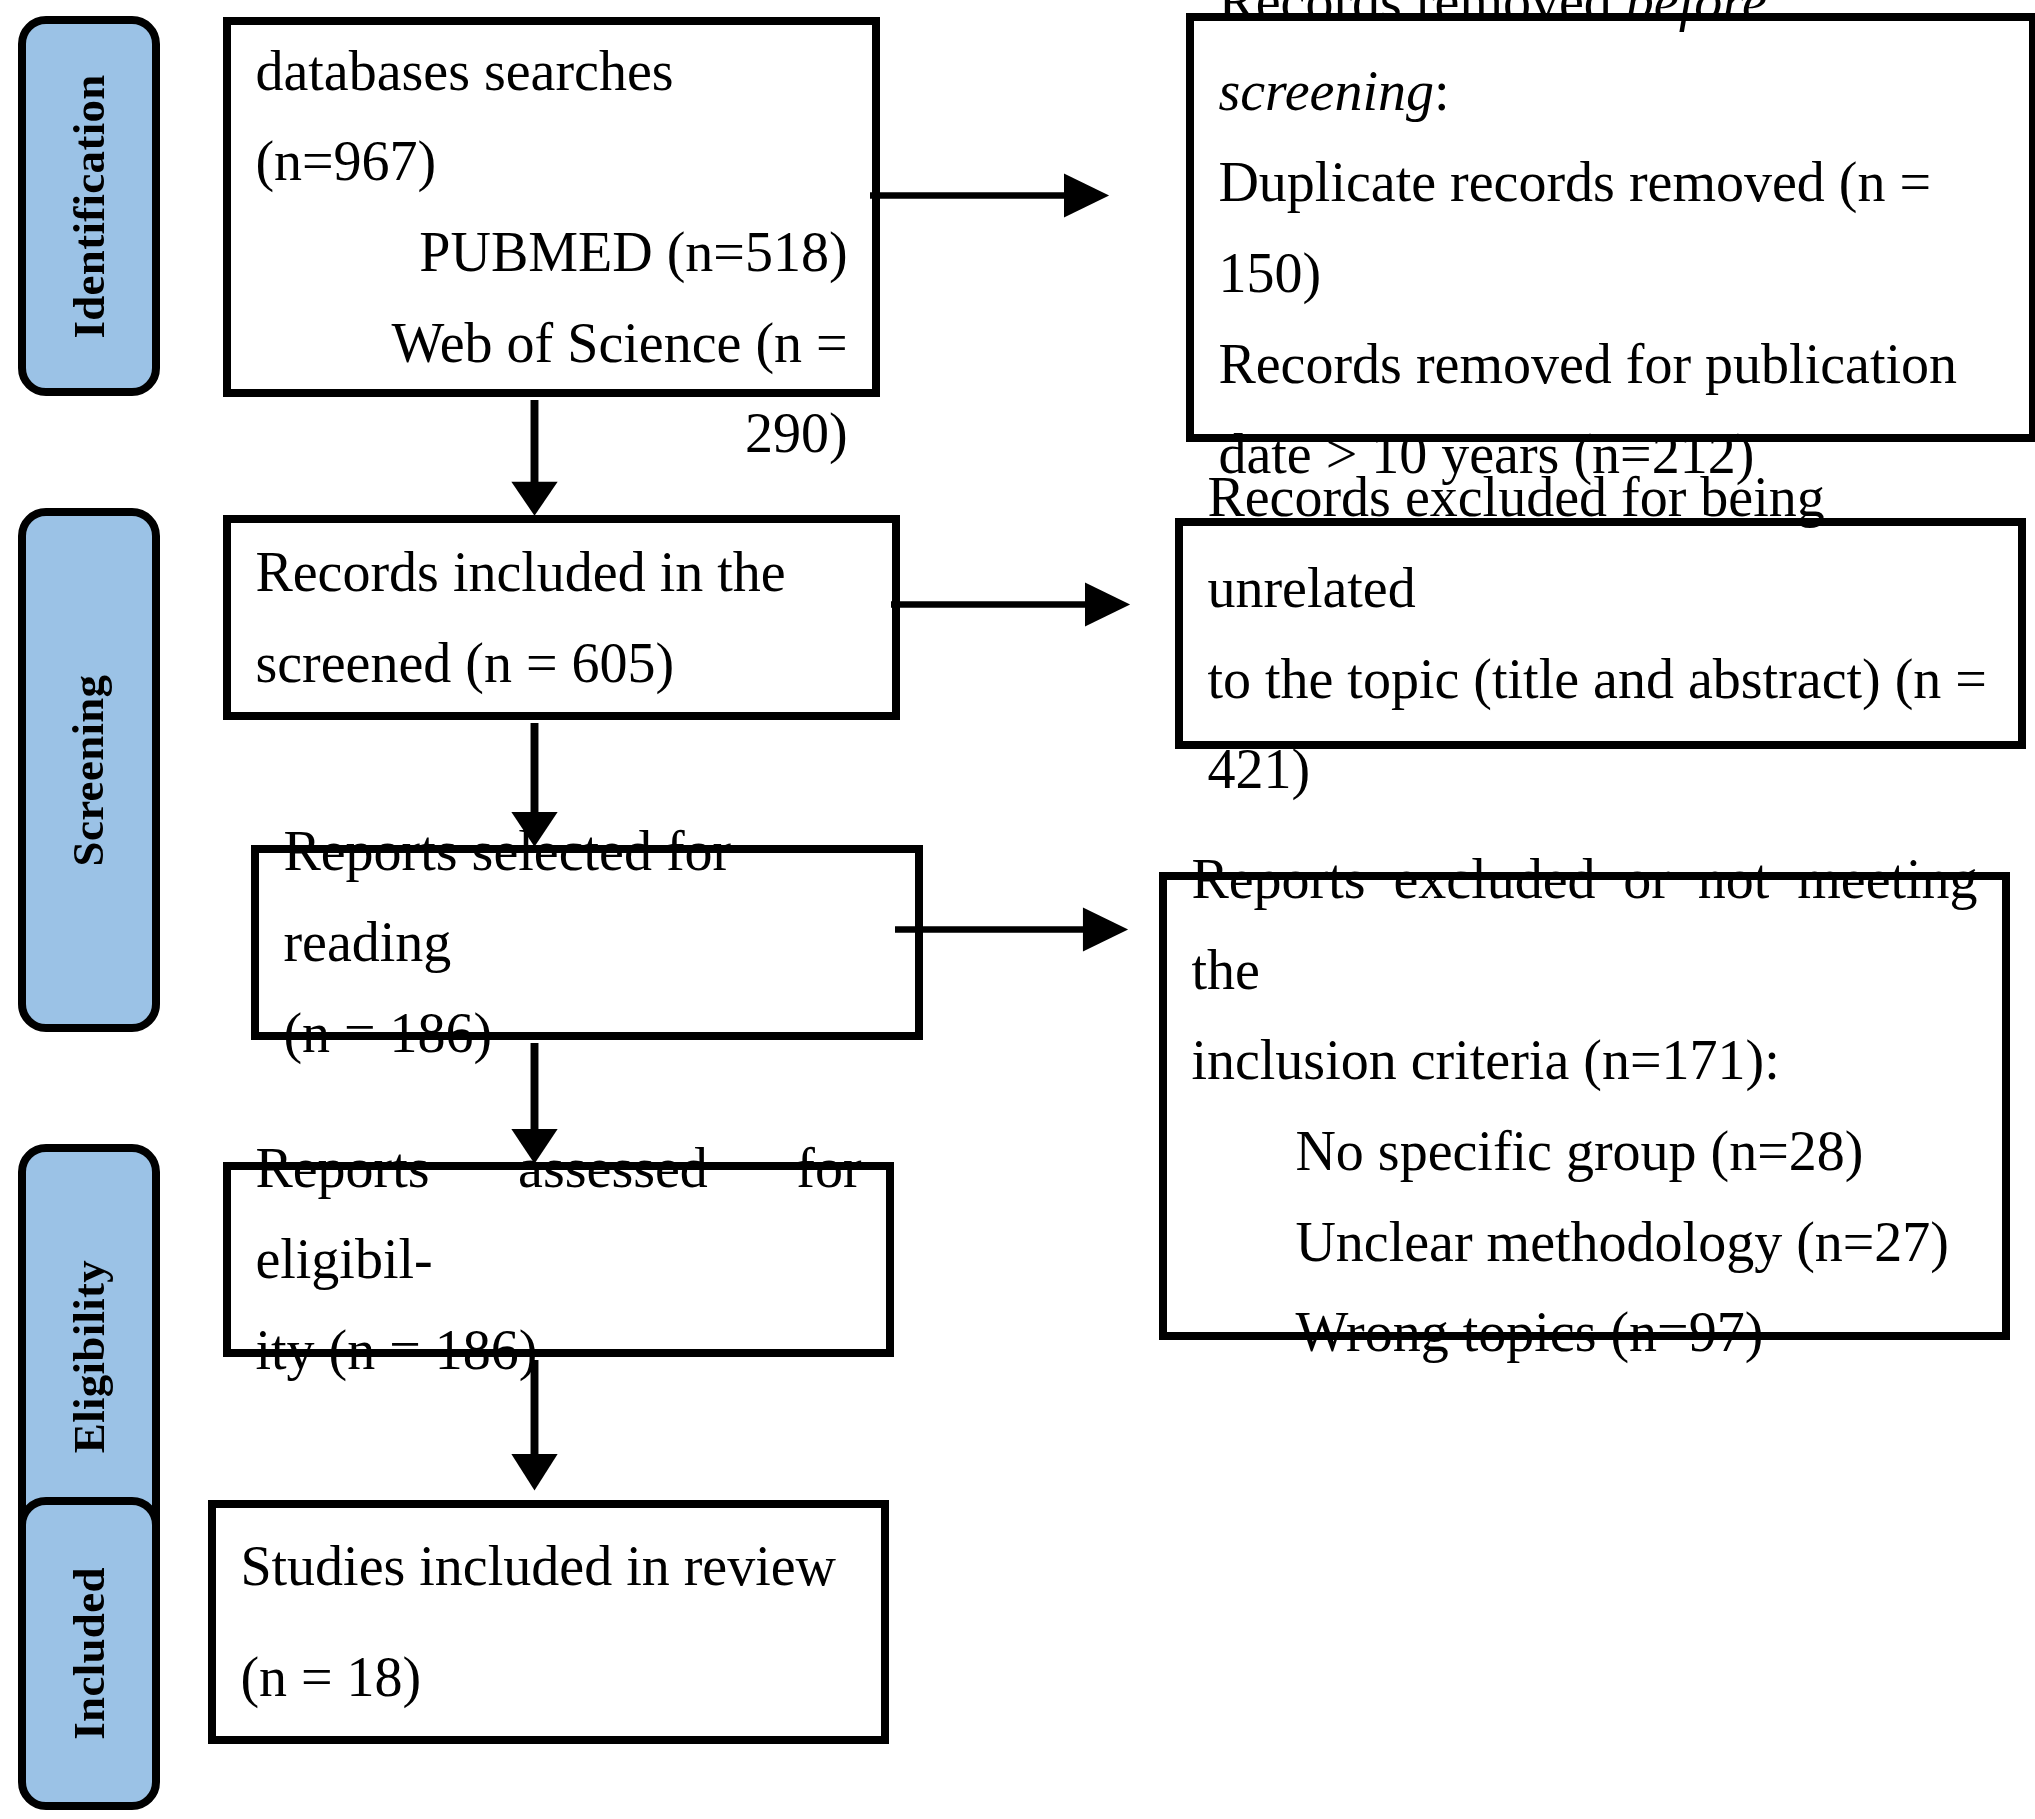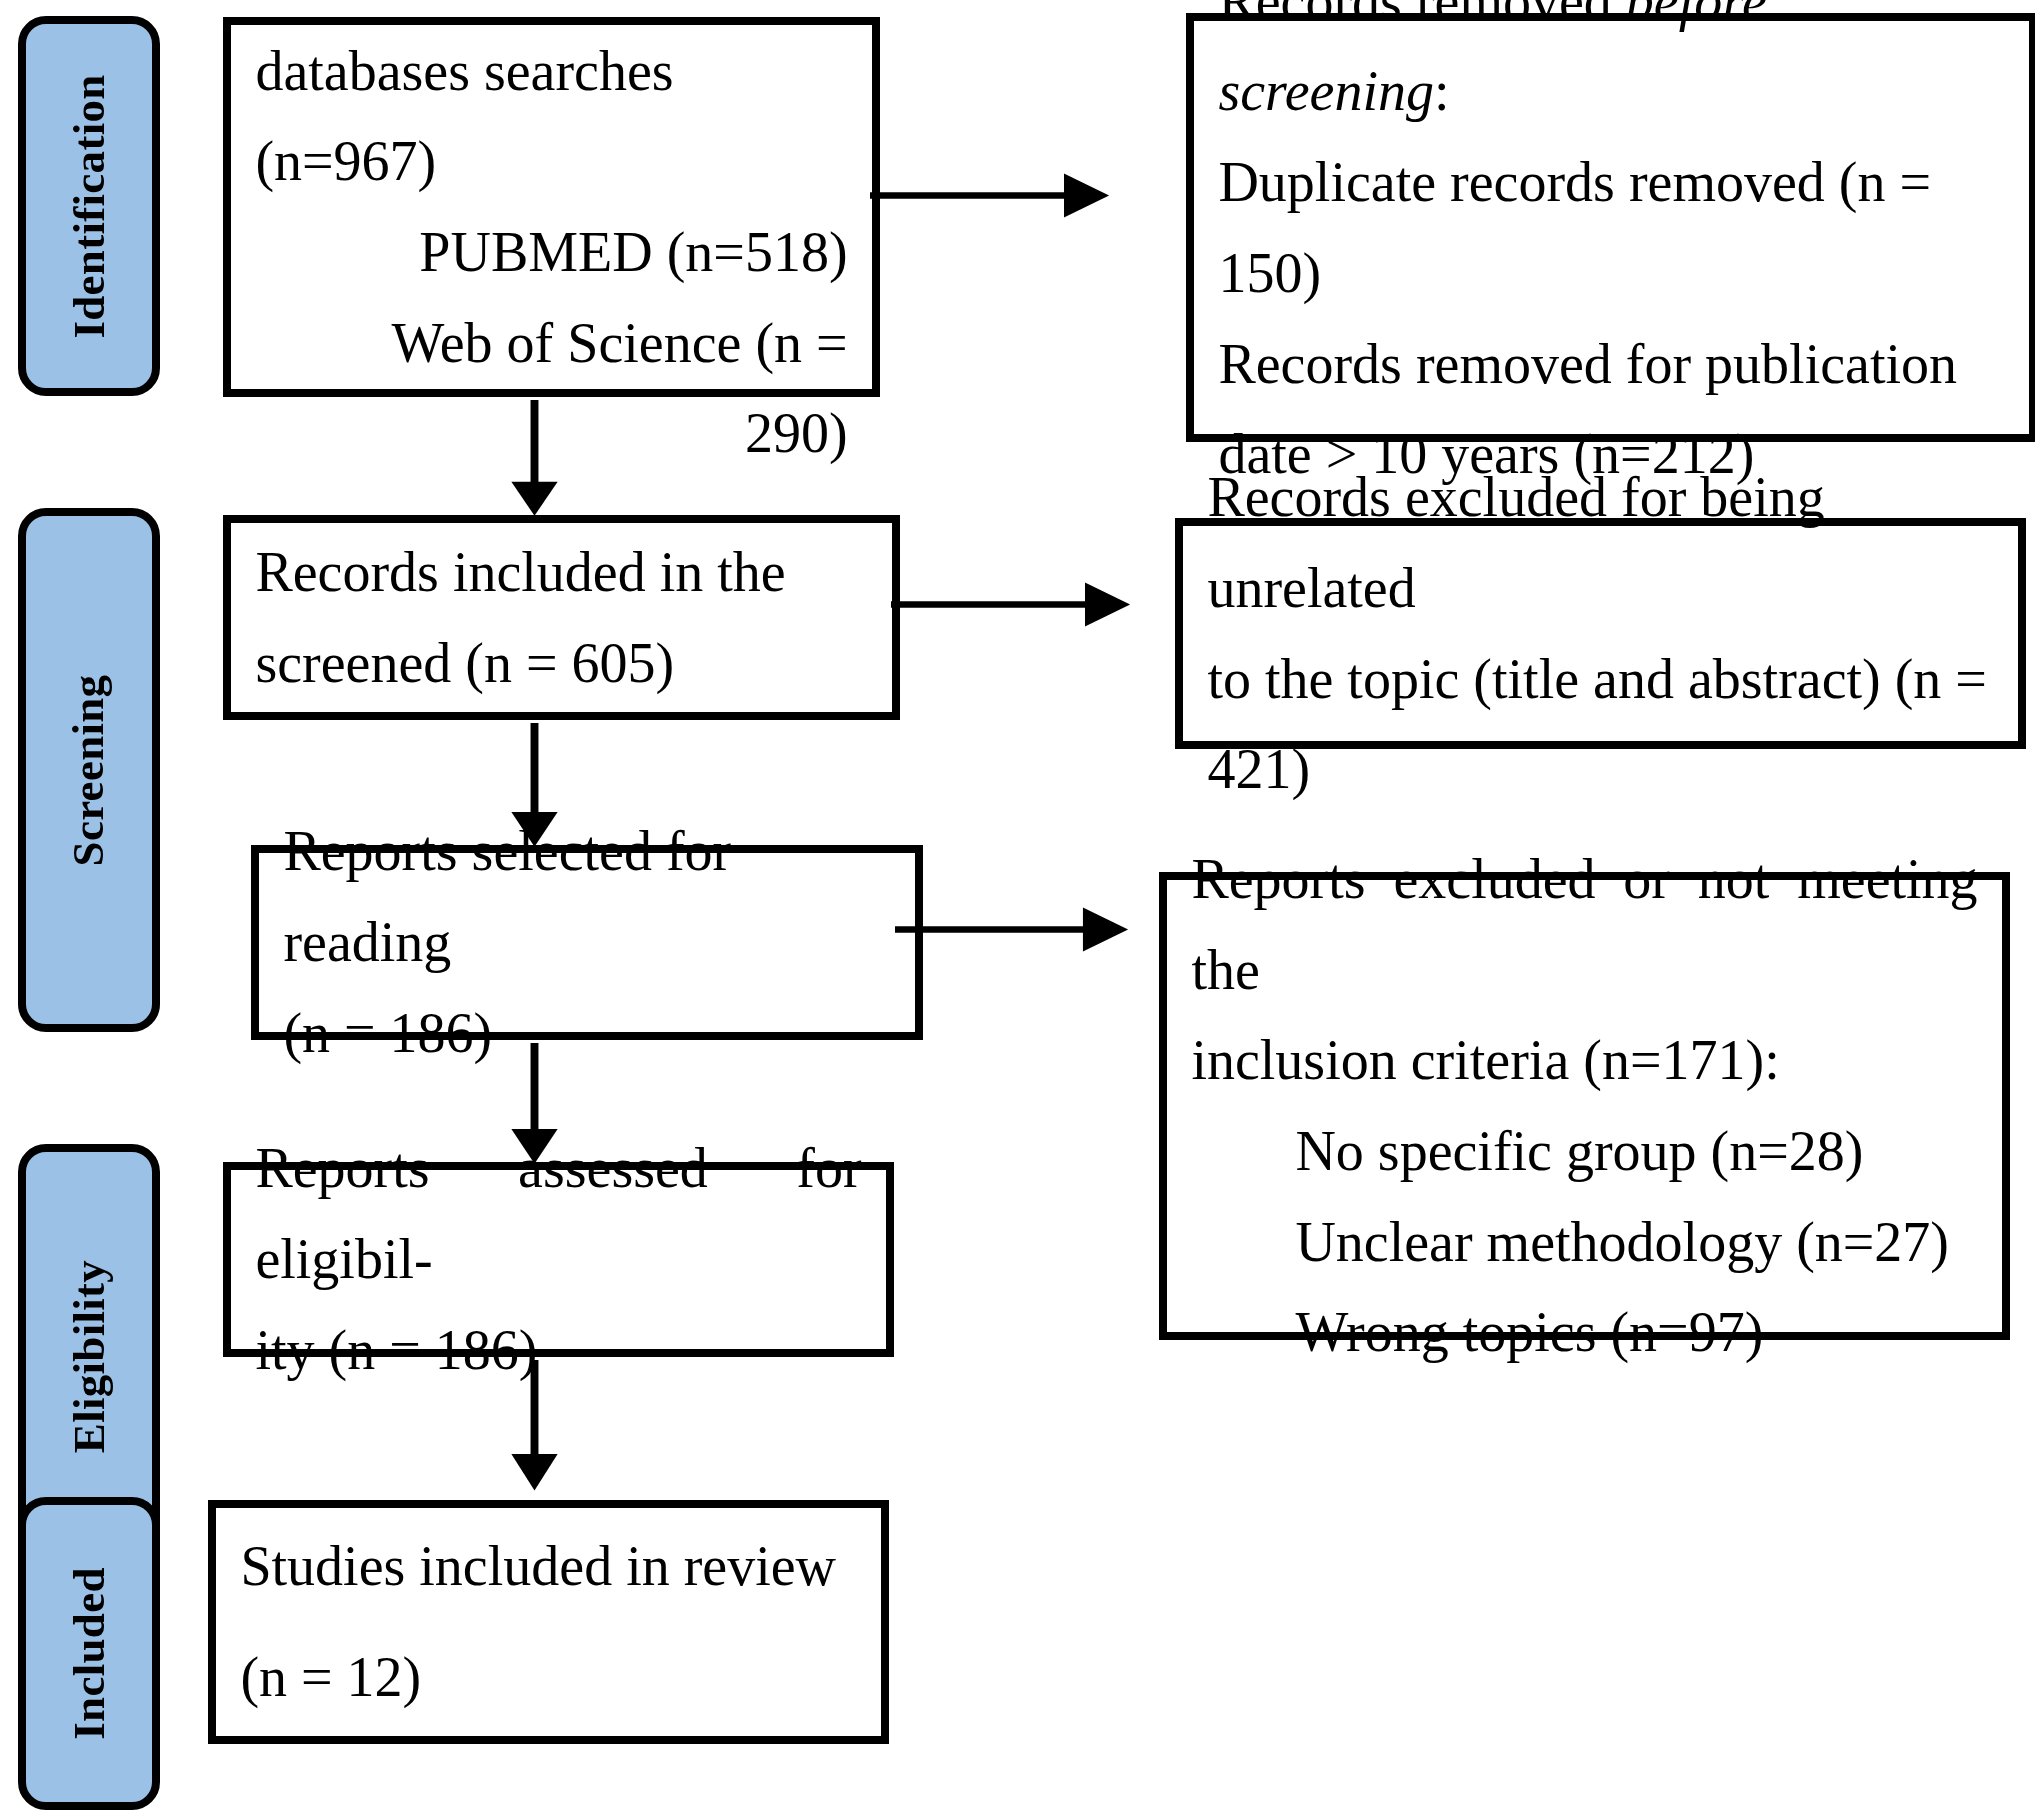--- a/index.html
+++ b/index.html
@@ -171,17 +171,17 @@
 
   <div class="conn" style="left:501px; top:1360px; width:67px; height:133px;">
     <svg width="67" height="133" viewBox="0 0 110 218">
       <line x1="55" y1="0" x2="55" y2="160" stroke="#000" stroke-width="13"></line>
       <polygon points="17,154 93,154 55,214" fill="#000"></polygon>
     </svg>
   </div>
 
   <div class="box" style="left:208px; top:1500px; width:681px; height:244px;gap:20px;">
     <p>Studies included in review</p>
-    <p>(n = 12)</p>
+    <p>(n = 18)</p>
   </div>
 
 </div>
 
 
 </body></html>

